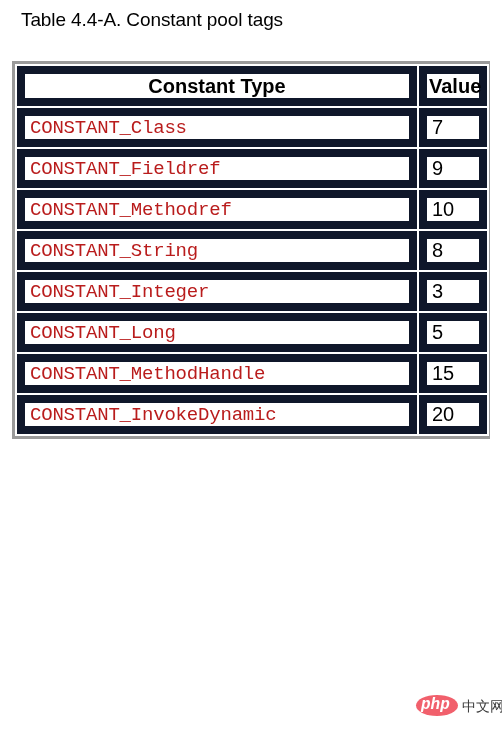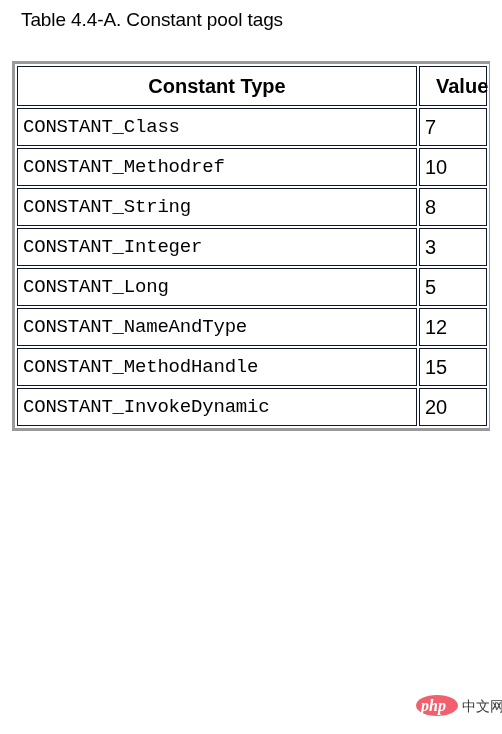--- a/index.html
+++ b/index.html
@@ -39,47 +39,47 @@
   }
   table.tags-table {
     border-collapse: separate;
     border-spacing: 2px;
     width: 100%;
     table-layout: fixed;
     background: #ffffff;
   }
   table.tags-table td,
   table.tags-table th {
-    border: 1px solid #0f172a;
+    border: 8px solid #0f172a;
     background: #ffffff;
     padding: 0 5px;
     vertical-align: middle;
     box-sizing: border-box;
   }
   
   col.col-type { width: 400px; }
   col.col-value { width: 68px; }
 
   th.head-cell {
     height: 40px;
     font-family: "Liberation Sans", sans-serif;
     font-weight: bold;
     font-size: 20px;
     color: #000000;
     text-align: center;
   }
   th.head-cell.value-head {
     text-align: center;
-    padding: 0 16px;
+    padding: 0 2px;
   }
   td.type-cell {
     height: 38px;
     font-family: "Liberation Mono", "DejaVu Sans Mono", monospace;
     font-size: 19px;
-    color: #000000;
+    color: #b91c1c;
     text-align: left;
     letter-spacing: -0.2px;
     white-space: nowrap;
     overflow: hidden;
   }
   td.value-cell {
     height: 38px;
     font-family: "Liberation Sans", sans-serif;
     font-size: 20px;
     color: #000000;
@@ -104,21 +104,21 @@
     width: 42px;
     height: 21px;
     border-radius: 50%;
     background: #ef4a58;
     opacity: 0.88;
   }
   #watermark .wm-php {
     position: absolute;
     left: 5px;
     top: 4px;
-    font-family: Liberation Serif, serif;
+    font-family: Liberation Mono, monospace;
     font-weight: bold;
     font-style: italic;
     font-size: 16px;
     line-height: 19px;
     color: #ffffff;
   }
   #watermark .wm-cn {
     position: absolute;
     left: 46px;
     top: 5px;
@@ -145,38 +145,38 @@
         <th class="head-cell">Constant Type</th>
         <th class="head-cell value-head">Value</th>
       </tr>
     </thead>
     <tbody id="table-body">
         <tr>
           <td class="type-cell">CONSTANT_Class</td>
           <td class="value-cell">7</td>
         </tr>
         <tr>
+          <td class="type-cell">CONSTANT_Fieldref</td>
+          <td class="value-cell">9</td>
+        </tr>
+        <tr>
           <td class="type-cell">CONSTANT_Methodref</td>
           <td class="value-cell">10</td>
         </tr>
         <tr>
           <td class="type-cell">CONSTANT_String</td>
           <td class="value-cell">8</td>
         </tr>
         <tr>
           <td class="type-cell">CONSTANT_Integer</td>
           <td class="value-cell">3</td>
         </tr>
         <tr>
           <td class="type-cell">CONSTANT_Long</td>
           <td class="value-cell">5</td>
-        </tr>
-        <tr>
-          <td class="type-cell">CONSTANT_NameAndType</td>
-          <td class="value-cell">12</td>
         </tr>
         <tr>
           <td class="type-cell">CONSTANT_MethodHandle</td>
           <td class="value-cell">15</td>
         </tr>
         <tr>
           <td class="type-cell">CONSTANT_InvokeDynamic</td>
           <td class="value-cell">20</td>
         </tr>
       </tbody>

